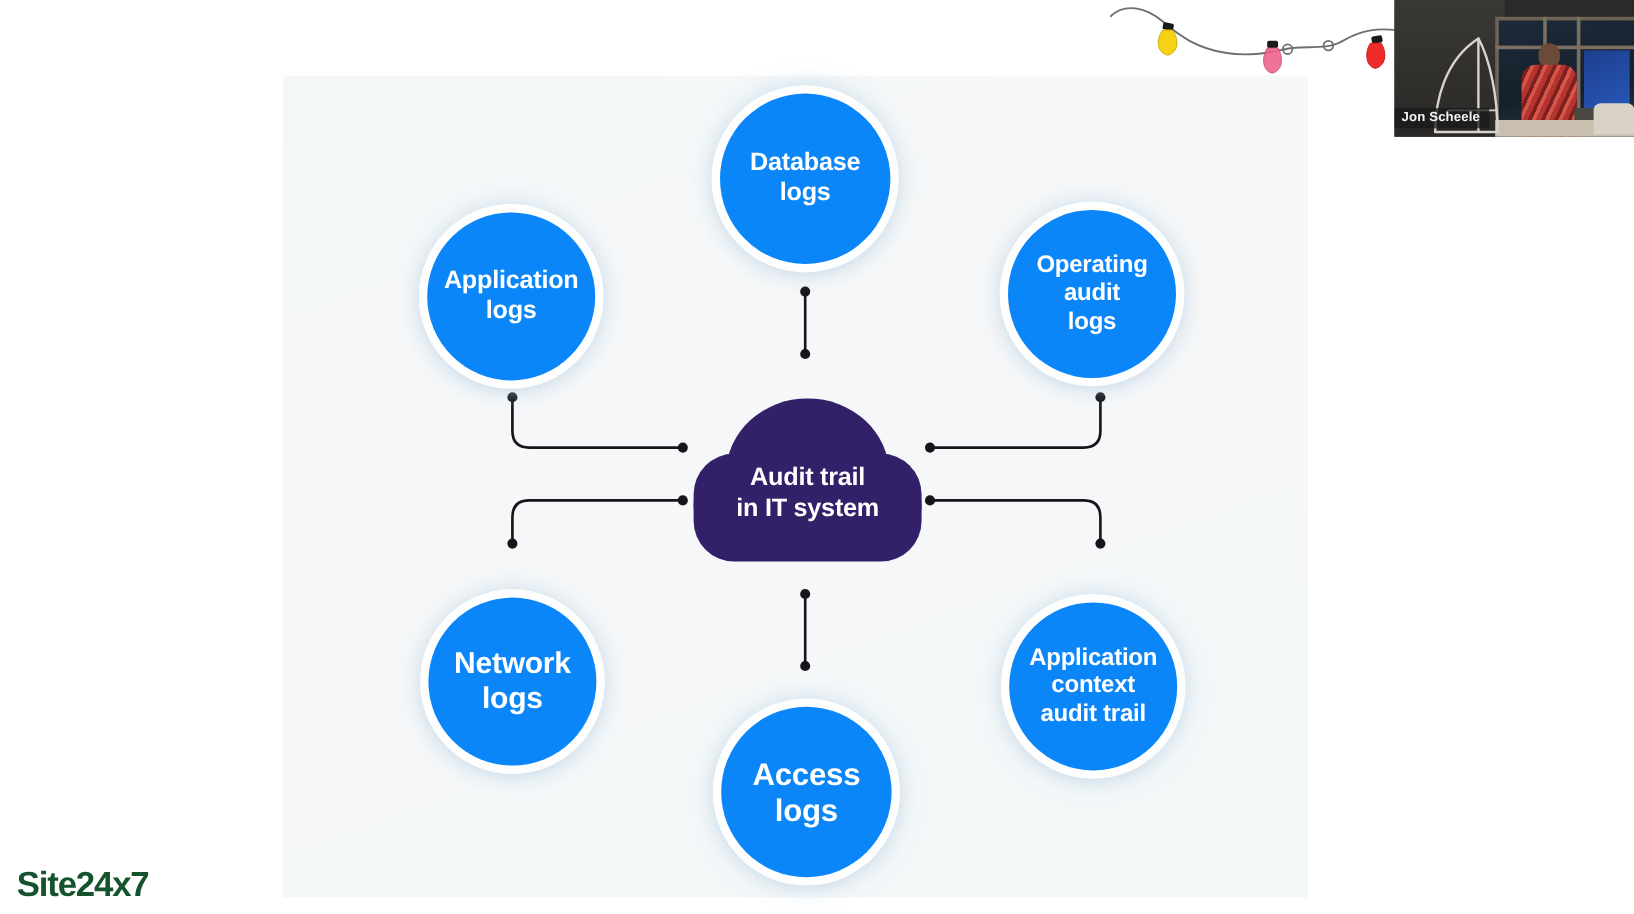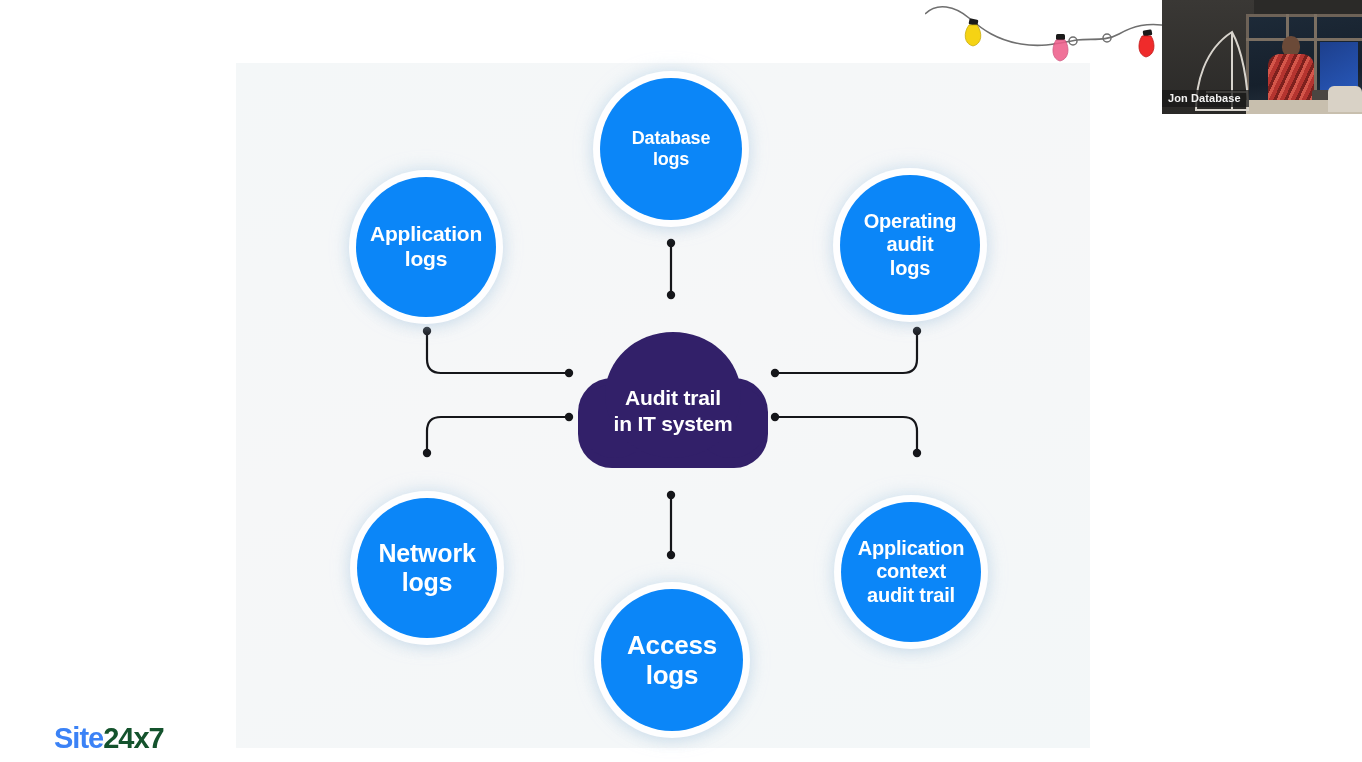--- a/index.html
+++ b/index.html
@@ -47,21 +47,21 @@
     justify-content: center;
     text-align: center;
     color: #ffffff;
     font-weight: bold;
     line-height: 1.17;
     letter-spacing: -0.2px;
     box-sizing: border-box;
   }
   .node span { display: block; padding: 0 8px; }
 
-  #node-database-logs       { left: 600px; top: 78px;  width: 142px; height: 142px; font-size: 18px; }
+  #node-database-logs       { left: 600px; top: 78px;  width: 142px; height: 142px; font-size: 21px; }
   #node-application-logs    { left: 356px; top: 177px; width: 140px; height: 140px; font-size: 21px; }
   #node-operating-system-logs{ left: 840px; top: 175px; width: 140px; height: 140px; font-size: 20px; }
   #node-network-logs        { left: 357px; top: 498px; width: 140px; height: 140px; font-size: 25px; }
   #node-access-logs         { left: 601px; top: 589px; width: 142px; height: 142px; font-size: 26px; }
   #node-application-specific{ left: 841px; top: 502px; width: 140px; height: 140px; font-size: 20px; }
 
   
   #cloud-node {
     position: absolute;
     left: 578px;
@@ -109,21 +109,21 @@
   
   #site-logo {
     position: absolute;
     left: 14px;
     top: 722px;
     font-size: 29px;
     font-weight: bold;
     letter-spacing: -1px;
     white-space: nowrap;
   }
-  #logo-site { color: #3b82f6; margin-left: 40px; }
+  #logo-site { color: #14532d; }
   #logo-247  { color: #14532d; }
 
   
   #string-lights {
     position: absolute;
     left: 925px;
     top: 0px;
     width: 245px;
     height: 78px;
   }
@@ -313,14 +313,14 @@
   <div class="cam-person-head"></div>
   <div class="cam-person-body"></div>
   <div class="cam-table"></div>
   <div class="cam-floor"></div>
   <div class="cam-couch"></div>
   <svg style="position:absolute; left:30px; top:28px; width:62px; height:86px;" viewBox="0 0 62 86">
     <path d="M40,4 C12,22 4,56 4,82 L56,82 C56,54 50,22 40,4 Z" fill="none" stroke="#d8d4cd" stroke-width="2"></path>
     <path d="M40,4 L40,82" stroke="#d8d4cd" stroke-width="2" fill="none"></path>
     <path d="M14,64 L56,64" stroke="#d8d4cd" stroke-width="1.4" fill="none"></path>
   </svg>
-  <div id="cam-name-tag">Jon Database</div>
+  <div id="cam-name-tag">Jon Scheele</div>
 </div>
 
 </body></html>

